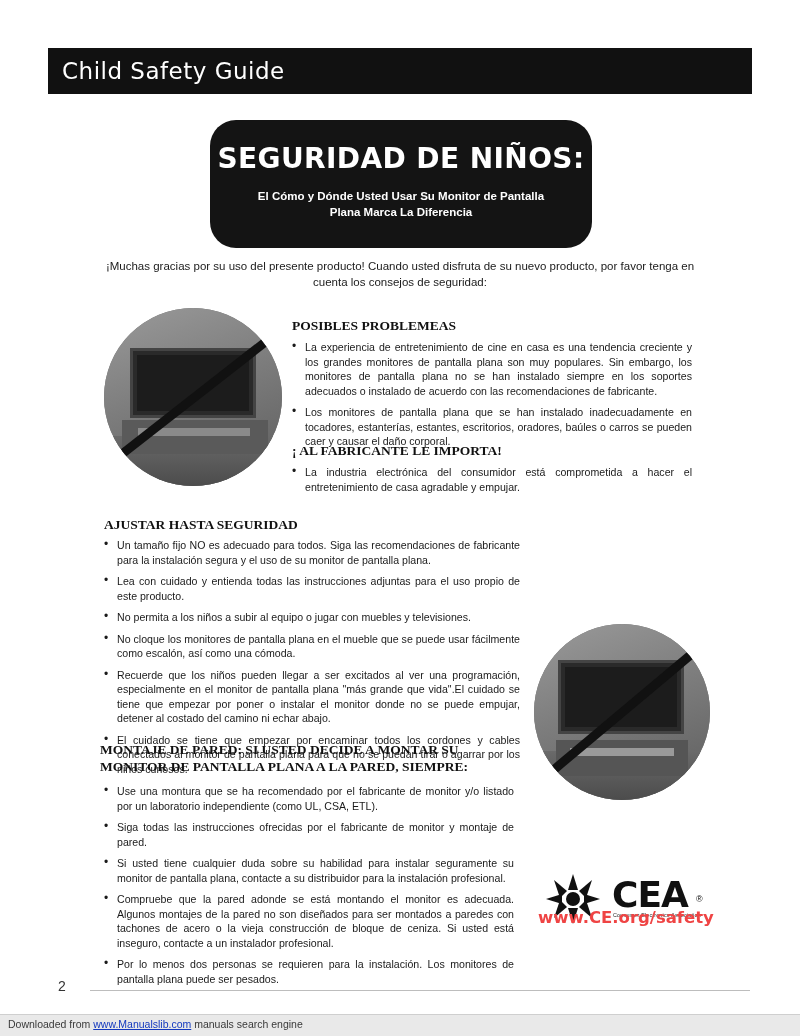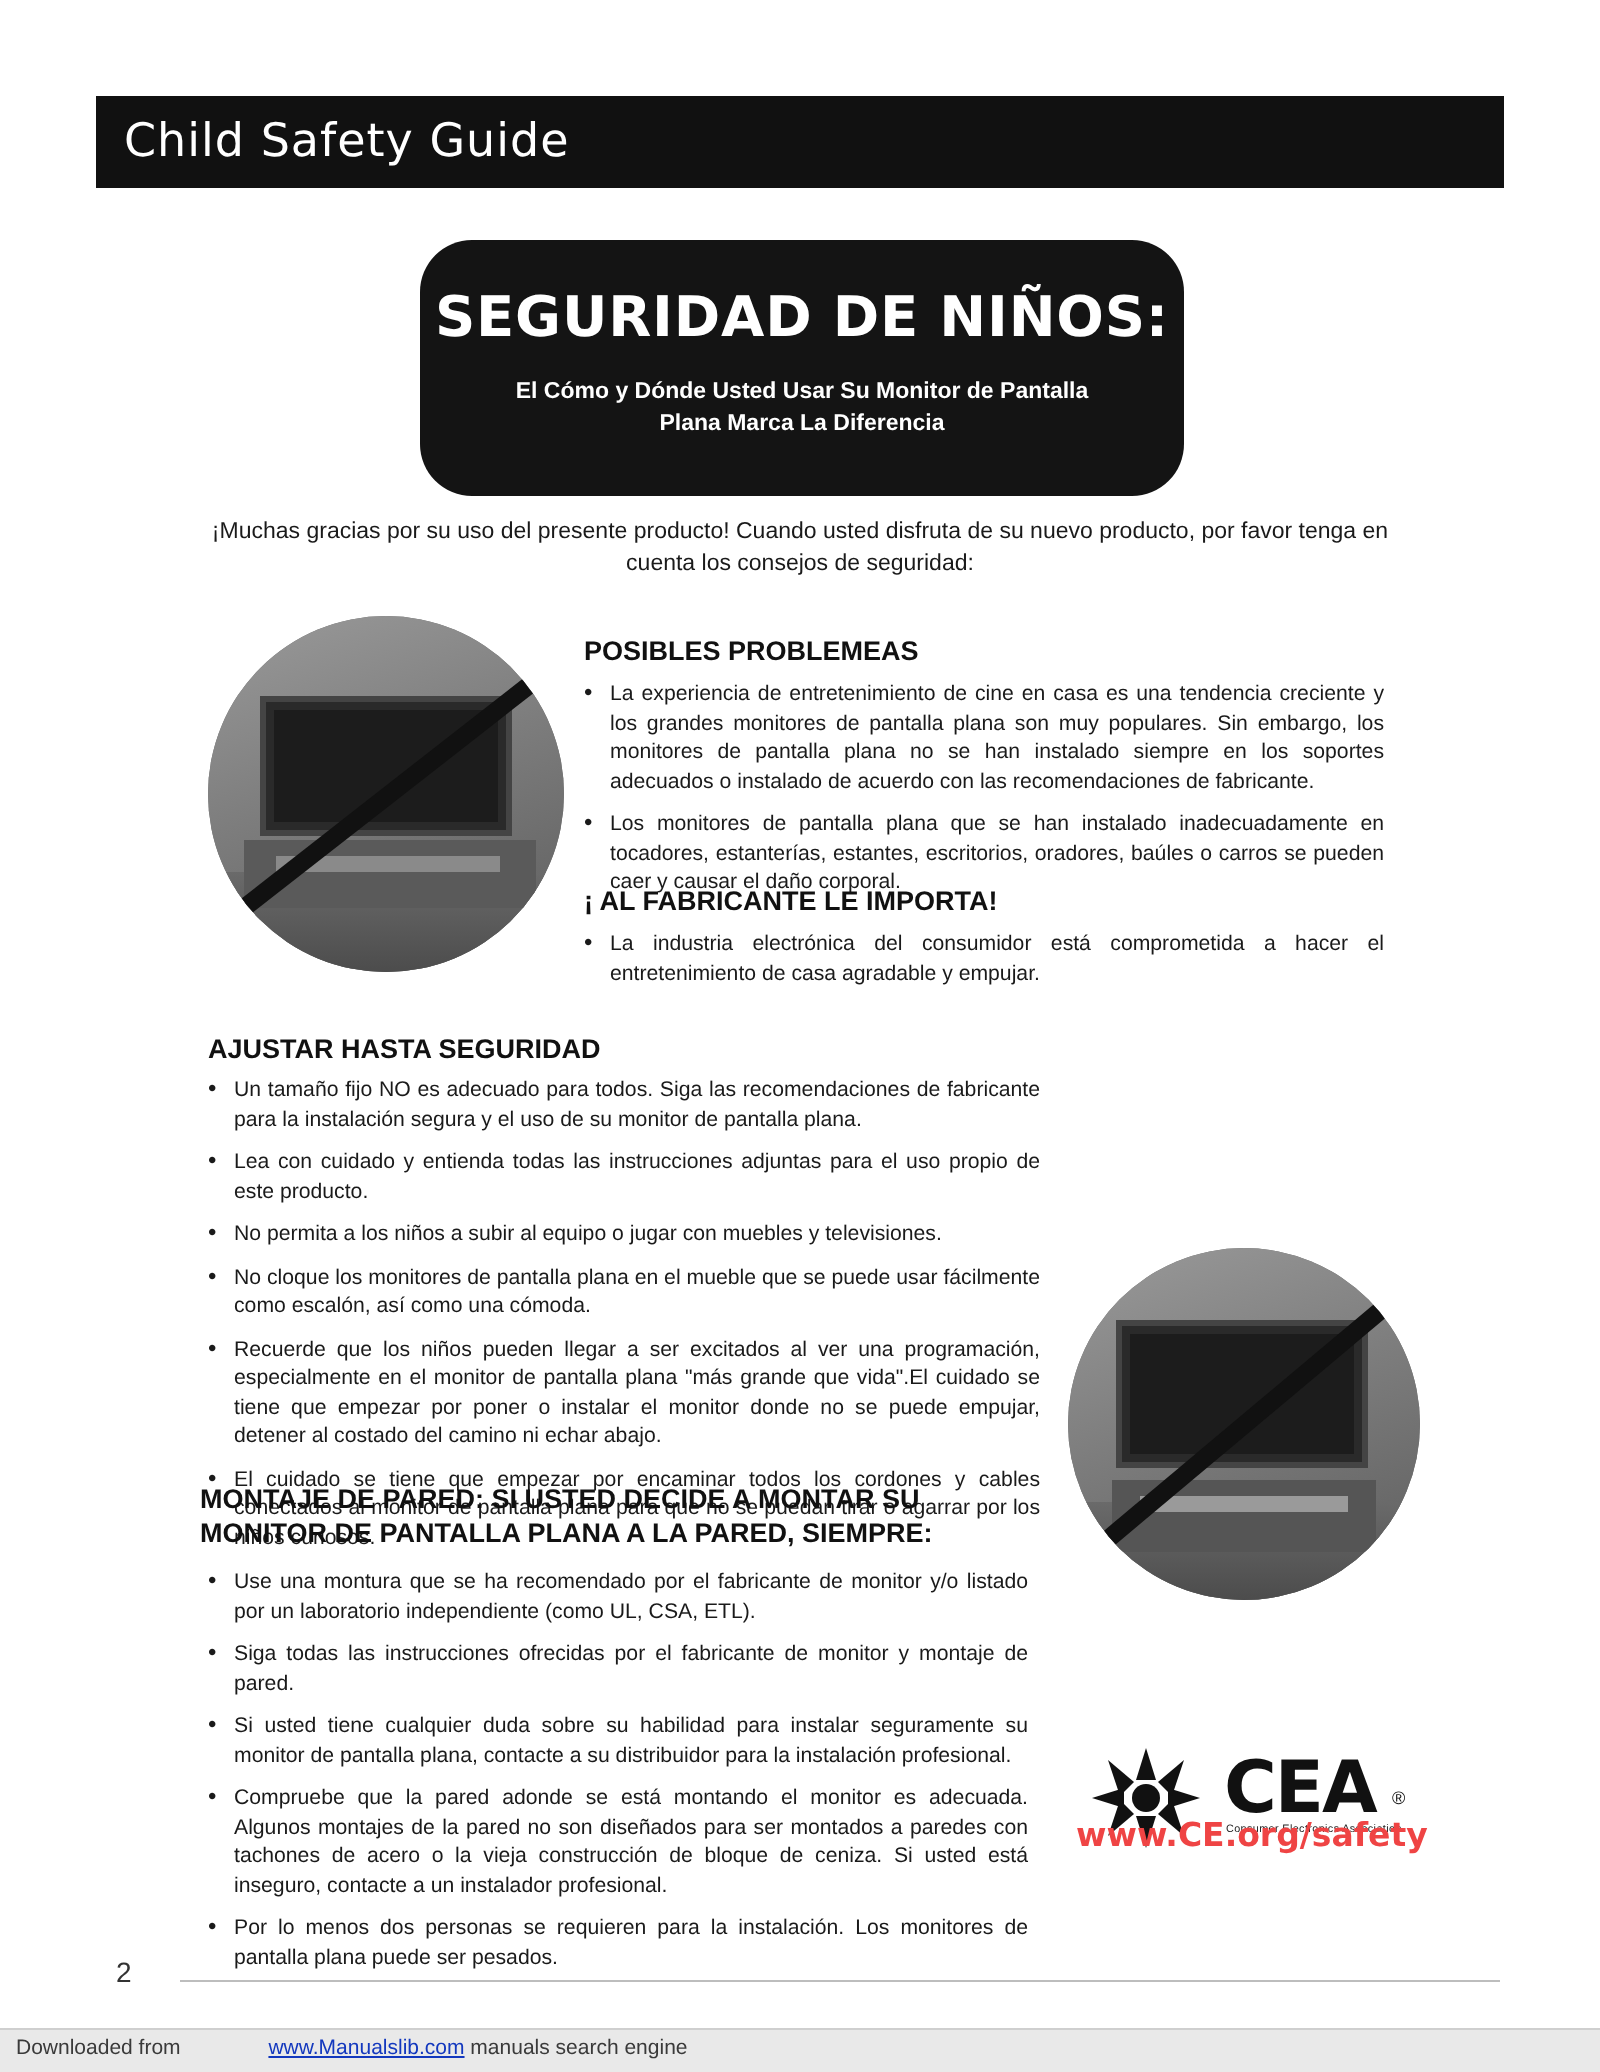--- a/index.html
+++ b/index.html
@@ -125,21 +125,21 @@
     background: #111;
     transform-origin: center center;
   }
 
   
   .sec-head {
     position: absolute;
     font-size: 13.5px;
     font-weight: bold;
     color: #111;
-    font-family: Liberation Sans, sans-serif;
+    font-family: Liberation Serif, serif;
   }
 
   
   ul.blist {
     list-style: none;
     margin: 0;
     padding: 0;
   }
   ul.blist li {
     position: relative;
@@ -230,21 +230,20 @@
   .dl-text {
     position: absolute;
     left: 8px;
     top: 1018px;
     font-size: 10.5px;
     color: #3a3a3a;
   }
   .dl-link {
     color: #1338be;
     text-decoration: underline;
-    margin-left: 41px;
   }
 </style>
 </head>
 <body>
 
 <div class="page">
 
   <div class="header-bar"></div>
   <div class="header-title">Child Safety Guide</div>
 

